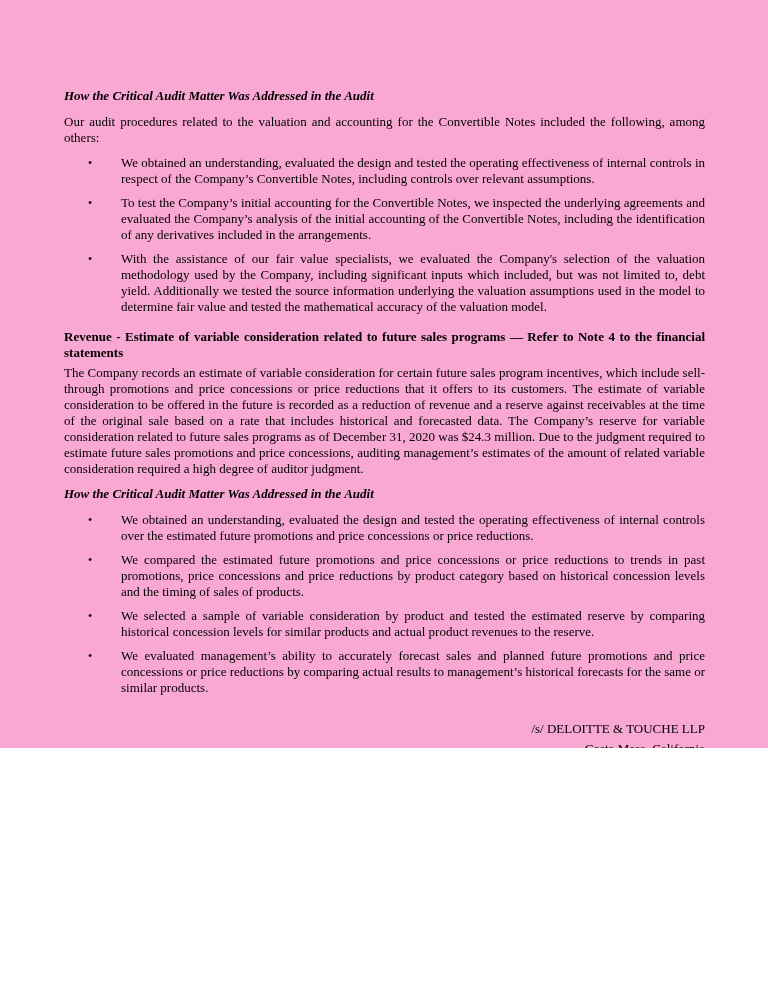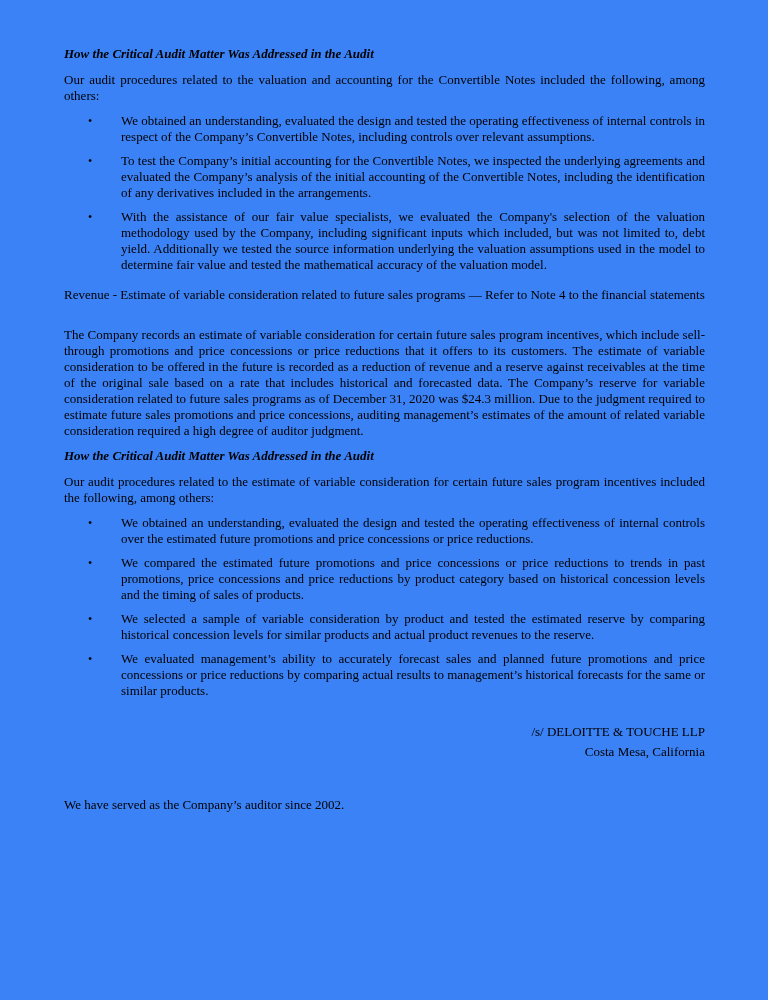--- a/index.html
+++ b/index.html
@@ -3,39 +3,39 @@
 <meta charset="utf-8">
 <style>
   html, body {
     margin: 0;
     padding: 0;
     background: #ffffff;
   }
   .page {
     position: relative;
     width: 768px;
-    height: 1000px;
-    background: #3b82f6;
+    height: 748px;
+    background: #f9a8d4;
     font-family: "Liberation Serif", "DejaVu Serif", serif;
     font-size: 13px;
     line-height: 16px;
     color: #000000;
     box-sizing: border-box;
-    padding: 46px 63px 0 64px;
+    padding: 88px 63px 0 64px;
     overflow: hidden;
   }
   .h-bold-italic {
     font-weight: bold;
     font-style: italic;
     margin: 0 0 10px 0;
     text-align: left;
   }
   .h-bold {
-    font-weight: normal;
-    margin: 14px 0 24px 0;
+    font-weight: bold;
+    margin: 14px 0 4px 0;
     text-align: justify;
   }
   .para {
     margin: 0 0 9px 0;
     text-align: justify;
   }
   .bullet-list {
     margin: 0 0 9px 0;
   }
   .bullet-item {
@@ -96,21 +96,20 @@
     </div>
   </div>
 
   <div class="h-bold">Revenue - Estimate of variable consideration related to future sales programs — Refer to Note 4 to the financial statements</div>
 
 
   <p class="para">The Company records an estimate of variable consideration for certain future sales program incentives, which include sell-through promotions and price concessions or price reductions that it offers to its customers. The estimate of variable consideration to be offered in the future is recorded as a reduction of revenue and a reserve against receivables at the time of the original sale based on a rate that includes historical and forecasted data. The Company’s reserve for variable consideration related to future sales programs as of December 31, 2020 was $24.3 million.  Due to the judgment required to estimate future sales promotions and price concessions, auditing management’s estimates of the amount of related variable consideration required a high degree of auditor judgment.</p>
 
   <div class="h-bold-italic">How the Critical Audit Matter Was Addressed in the Audit</div>
 
-  <p class="para">Our audit procedures related to the estimate of variable consideration for certain future sales program incentives included the following, among others:</p>
 
   <div class="bullet-list">
     <div class="bullet-item">
       <span class="bullet-marker">•</span>
       <div class="bullet-text">We obtained an understanding, evaluated the design and tested the operating effectiveness of internal controls over the estimated future promotions and price concessions or price reductions.</div>
     </div>
     <div class="bullet-item">
       <span class="bullet-marker">•</span>
       <div class="bullet-text">We compared the estimated future promotions and price concessions or price reductions to trends in past promotions, price concessions and price reductions by product category based on historical concession levels and the timing of sales of products.</div>
     </div>

